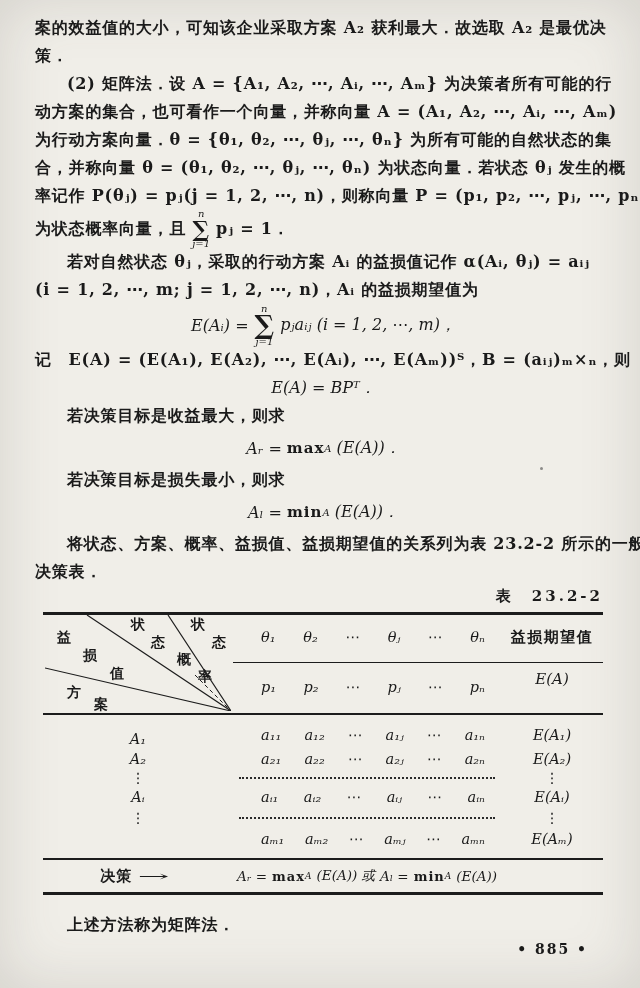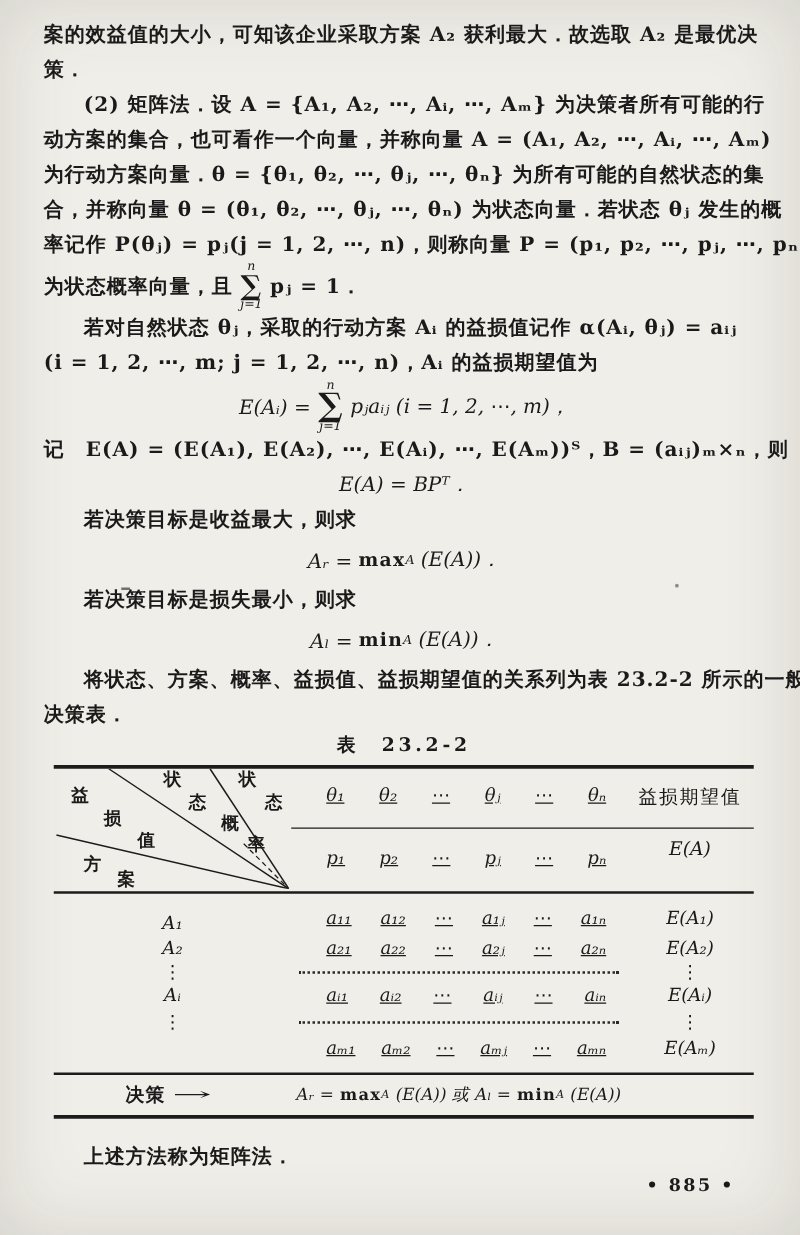--- a/index.html
+++ b/index.html
@@ -24,33 +24,33 @@
   .dform{display:flex;justify-content:center;align-items:center;font-style:italic;font-weight:500;font-size:16px;white-space:nowrap;}
   .df-sum{height:42px;}
   .df-plain{height:28px;}
   .df-op{height:36px;}
   .dform .sig .s{font-size:26px;line-height:23px;}
   .opst{display:inline-flex;flex-direction:row;align-items:center;line-height:1;margin:0 5px;}
   .opst .o{font-size:15px;font-style:normal;font-weight:600;letter-spacing:1px;}
   .opst .u{font-size:10px;font-style:italic;margin-top:1px;}
   .mgap{margin-left:5px;}
   
-  .caption{position:absolute;top:587px;left:43px;width:560px;text-align:center;
+  .caption{position:absolute;top:587px;left:43px;width:560px;text-align:right;
     font-size:15px;font-weight:700;letter-spacing:3px;}
   
   .tblwrap{position:absolute;left:43px;top:612px;width:560px;height:283px;font-size:15px;}
   .hline,.vline{position:absolute;background:#1c1c1c;}
   .trow{position:absolute;display:flex;align-items:center;height:22px;
     font-style:italic;font-weight:500;font-size:14.5px;white-space:nowrap;}
   .colL{left:0;width:190px;justify-content:center;}
-  .colM{left:190px;width:268px;justify-content:space-between;padding:0 16px 0 28px;box-sizing:border-box;text-decoration:underline;}
+  .colM{left:190px;width:268px;justify-content:space-between;padding:0 16px 0 28px;box-sizing:border-box;}
   .colR{left:458px;width:102px;justify-content:center;}
   .dotline{position:absolute;left:196px;width:256px;border-top:2px dotted #2a2a2a;height:0;}
   .cjk{font-style:normal;font-weight:700;letter-spacing:1px;}
-  .exphead{position:absolute;left:458px;width:102px;text-align:center;font-style:normal;font-weight:400;font-size:15px;letter-spacing:1.5px;white-space:nowrap;}
+  .exphead{position:absolute;left:458px;width:102px;text-align:center;font-style:normal;font-weight:700;font-size:15px;letter-spacing:1.5px;white-space:nowrap;}
   .expE{position:absolute;left:458px;width:102px;text-align:center;font-style:italic;font-weight:500;font-size:15px;}
   .corner{position:absolute;left:2px;top:3px;width:186px;height:96px;}
   .corner svg{position:absolute;left:0;top:0;}
   .cch{position:absolute;font-size:14px;font-weight:700;font-style:normal;line-height:1;}
   .ftrow{position:absolute;display:flex;align-items:center;height:30px;font-size:13.5px;
     font-style:italic;font-weight:500;white-space:nowrap;}
   .ftrow .opst .o{font-size:13px;}
   .ftrow .opst .u{font-size:9px;}
   .arrow{display:inline-block;transform:scaleX(2.8);transform-origin:center;margin:0 16px;font-style:normal;}
   .closing{position:absolute;left:35px;top:915px;font-size:16px;letter-spacing:.8px;font-weight:600;padding-left:32px;}

